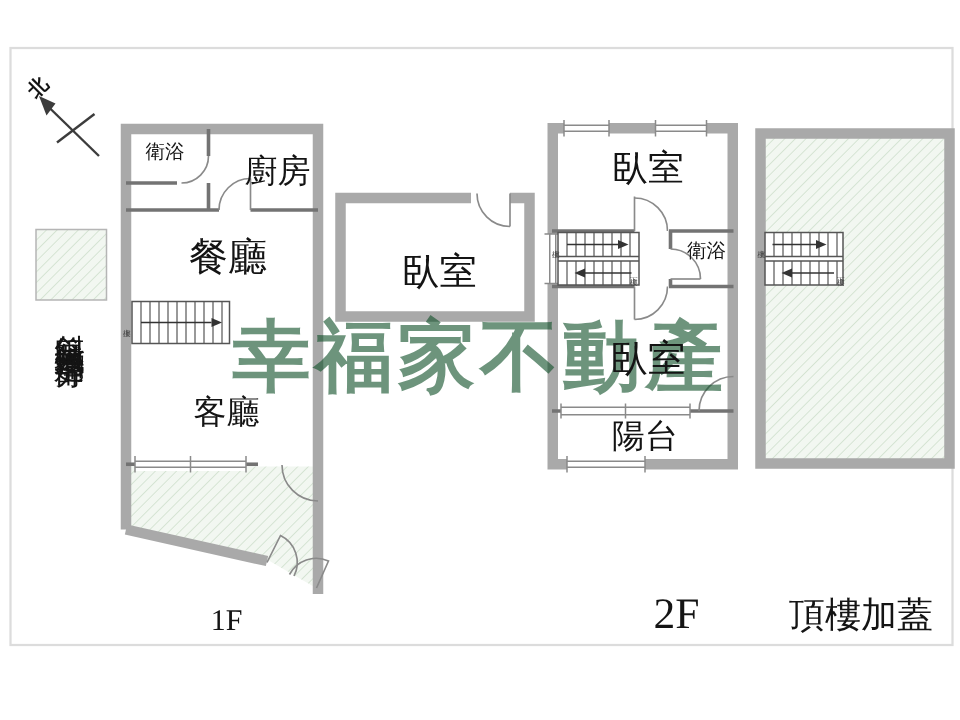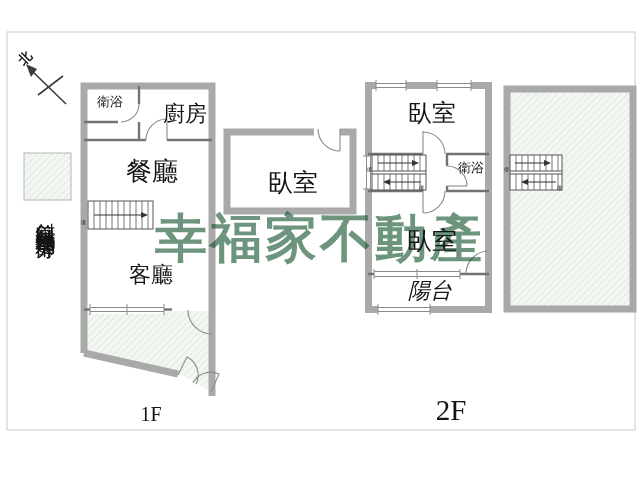--- a/index.html
+++ b/index.html
@@ -240,23 +240,24 @@
   <div class="lbl" style="left:185px;top:114px;font-size:22px;">廚房</div>
   <div class="lbl" style="left:152px;top:172px;font-size:26px;">餐廳</div>
   <div class="lbl" style="left:151px;top:275px;font-size:22px;">客廳</div>
   <div class="lbl" style="left:151px;top:414px;font-size:20px;">1F</div>
 
   <div class="lbl" style="left:293px;top:182px;font-size:25px;">臥室</div>
 
   <div class="lbl" style="left:432px;top:113px;font-size:24px;">臥室</div>
   <div class="lbl" style="left:471px;top:167px;font-size:13px;">衛浴</div>
   <div class="lbl" style="left:432px;top:240px;font-size:25px;">臥室</div>
-  <div class="lbl" style="left:430px;top:291px;font-size:22px;font-style:italic;">陽台</div>
+  <div class="lbl" style="left:430px;top:291px;font-size:22px;">陽台</div>
   <div class="lbl" style="left:427px;top:410px;font-size:29px;margin-left:24px;">2F</div>
 
+  <div class="lbl" style="left:574px;top:411px;font-size:24px;">頂樓加蓋</div>
 
   <div class="note" style="left:83px;top:215px;">樓上</div>
   <div class="note" style="left:369px;top:162px;">樓上</div>
   <div class="note" style="left:421px;top:181px;">樓下</div>
   <div class="note" style="left:506px;top:162px;">樓上</div>
   <div class="note" style="left:559px;top:181px;">樓下</div>
 
 </div>
 
 </body></html>

